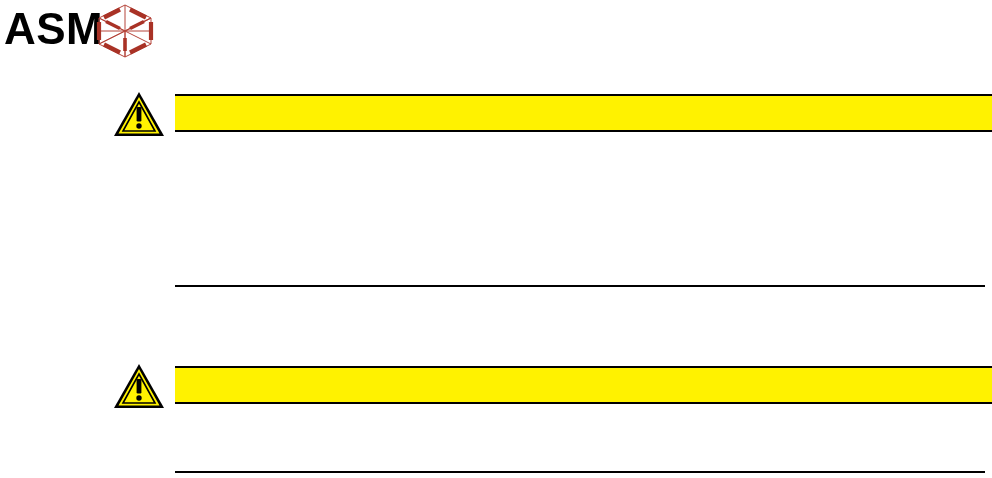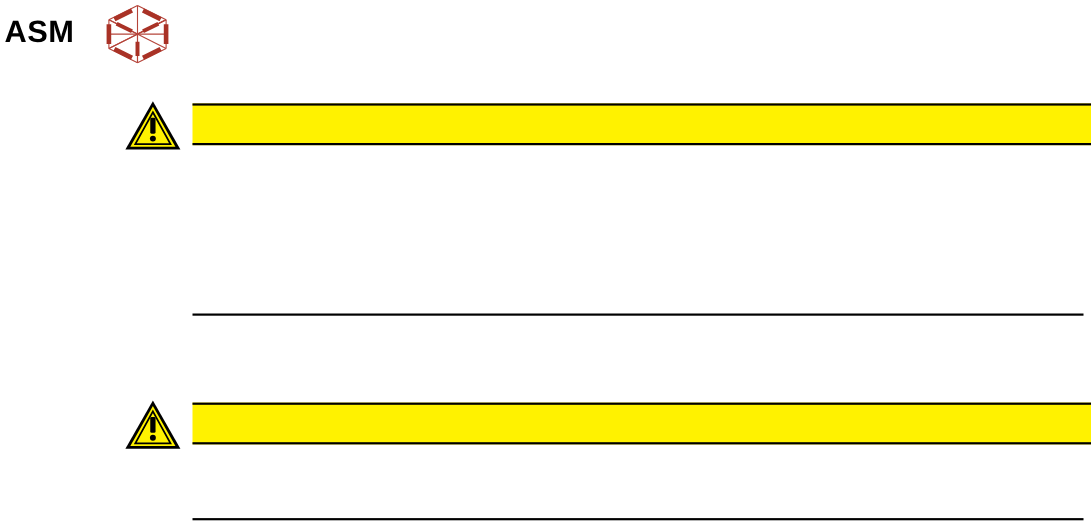--- a/index.html
+++ b/index.html
@@ -21,21 +21,21 @@
     left: 0px;
     top: 0px;
     width: 170px;
     height: 62px;
   }
   #brand-wordmark {
     position: absolute;
     left: 4px;
     top: 7px;
     font-family: "Liberation Sans", sans-serif;
-    font-size: 28px;
+    font-size: 44px;
     font-weight: 600;
     letter-spacing: 0.5px;
     color: #000000;
     line-height: 44px;
     white-space: nowrap;
   }
   #brand-mark {
     position: absolute;
     left: 94px;
     top: 2px;

